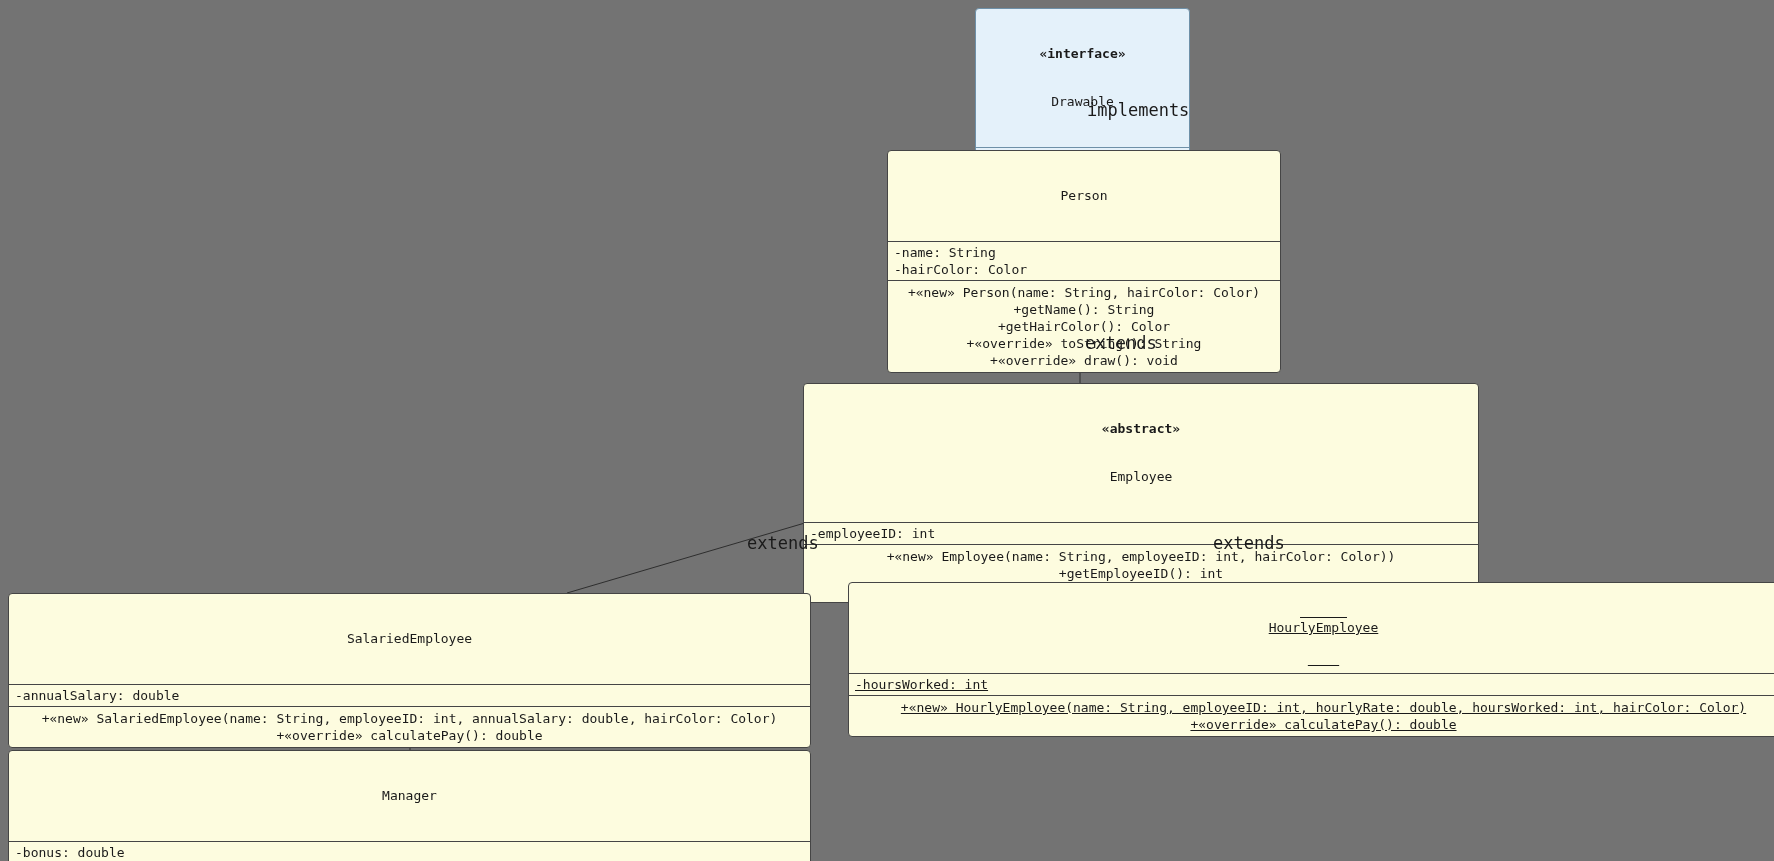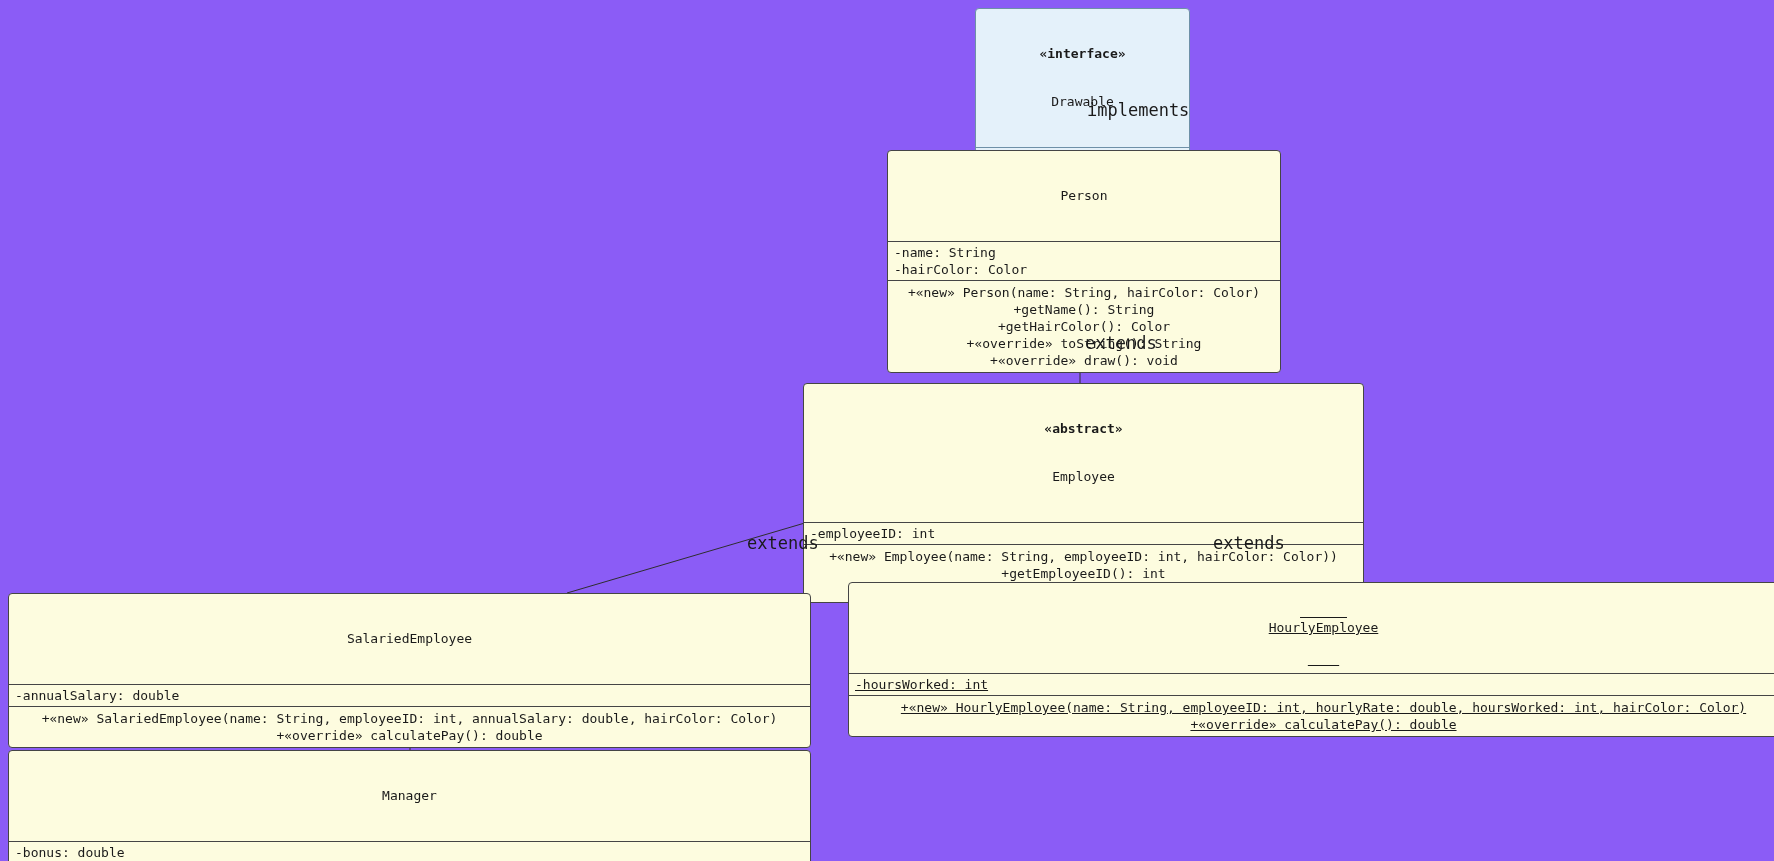--- a/index.html
+++ b/index.html
@@ -1,17 +1,17 @@
 <!DOCTYPE html>
 <html style="--class-fill: #FDFCDF; --class-border: #454545; --iface-fill: #E4F1FA; --iface-border: #6E90A8; --line-color: #2E2E2E; --text-color: #1A1A1A;"><head>
 <meta charset="utf-8">
 <style>
   html,body{margin:0;padding:0;background:#ffffff;}
   #canvas{
-    position:relative;width:1774px;height:861px;background:#8b5cf6;
+    position:relative;width:1774px;height:861px;background:#737373;
     font-family:"DejaVu Sans Mono", monospace;overflow:hidden;
   }
   #edges{position:absolute;left:0;top:0;width:1774px;height:861px;}
   .edge-line{stroke:var(--line-color);stroke-width:1;fill:none;}
   .edge-line.dashed{stroke-dasharray:5,4;}
   .tri{fill:#ffffff;stroke:var(--line-color);stroke-width:1;}
   .uml-class{
     position:absolute;background:var(--class-fill);
     border:1px solid var(--class-border);border-radius:4px;
     font-size:13px;line-height:17px;color:var(--text-color);
@@ -78,21 +78,21 @@
     </div>
     <div class="c-methods">
       <div class="m-line">+«new» Person(name: String, hairColor: Color)</div>
       <div class="m-line">+getName(): String</div>
       <div class="m-line">+getHairColor(): Color</div>
       <div class="m-line">+«override» toString(): String</div>
       <div class="m-line">+«override» draw(): void</div>
     </div>
   </div>
 
-  <div class="uml-class" style="left:803px;top:383px;width:561px;">
+  <div class="uml-class" style="left:803px;top:383px;width:676px;">
     <div class="c-title">
       <div class="stereo">«abstract»</div>
       <div class="cname italic">Employee</div>
     </div>
     <div class="c-attrs">
       <div class="m-line">-employeeID: int</div>
     </div>
     <div class="c-methods">
       <div class="m-line">+«new» Employee(name: String, employeeID: int, hairColor: Color))</div>
       <div class="m-line">+getEmployeeID(): int</div>

